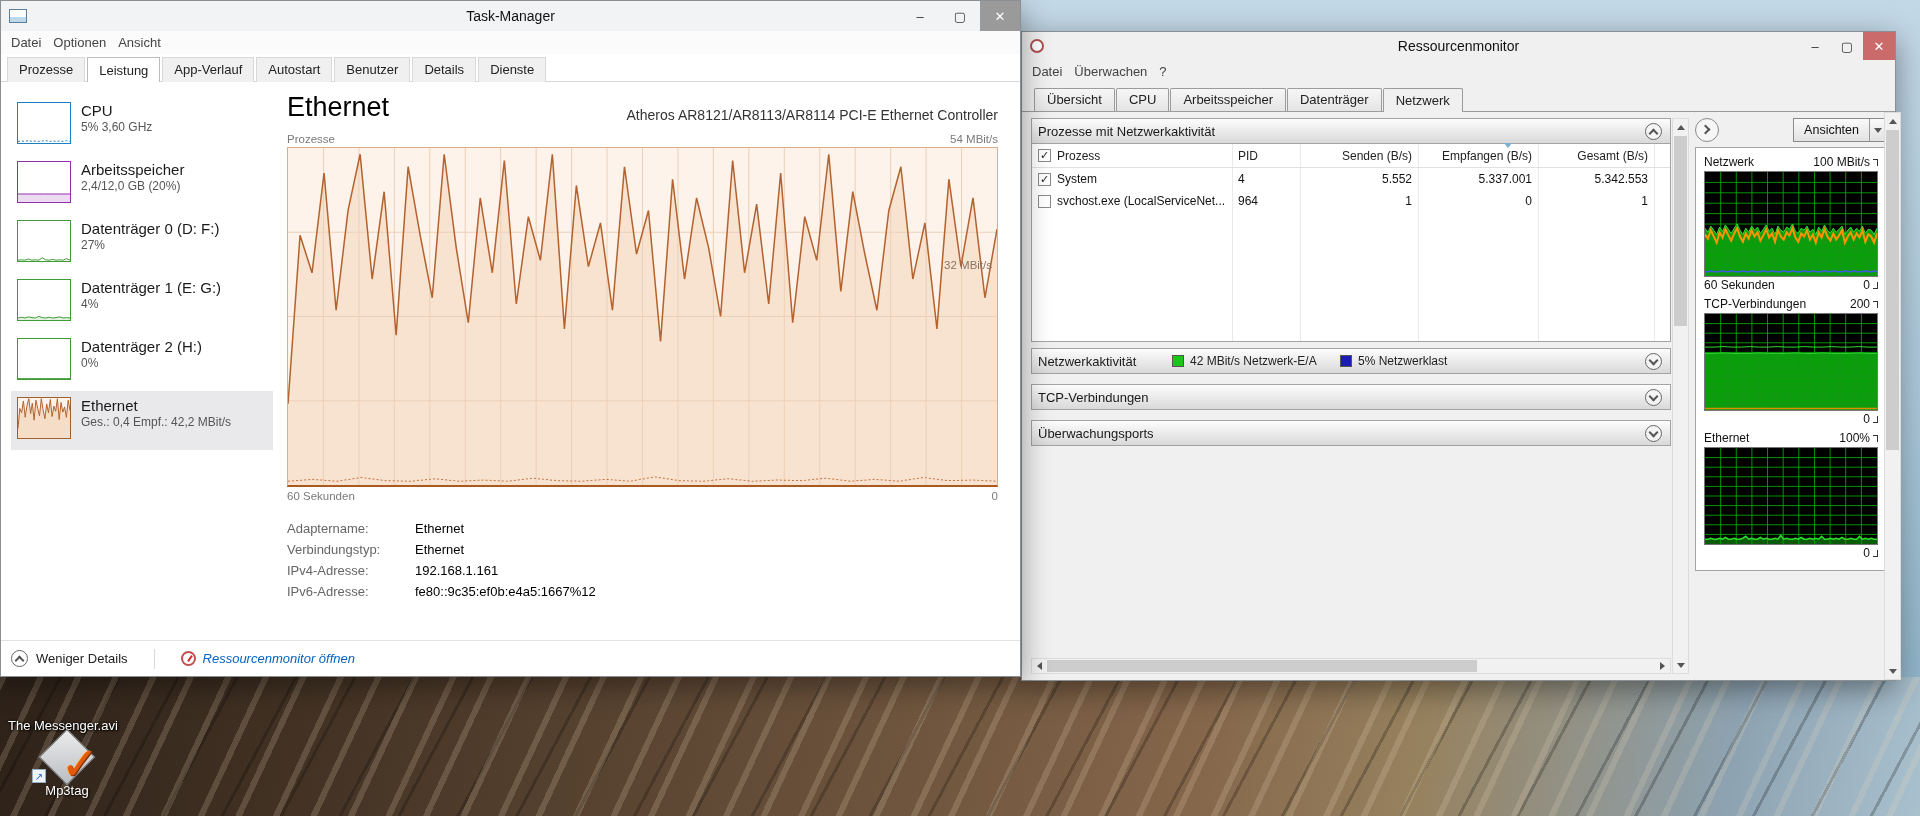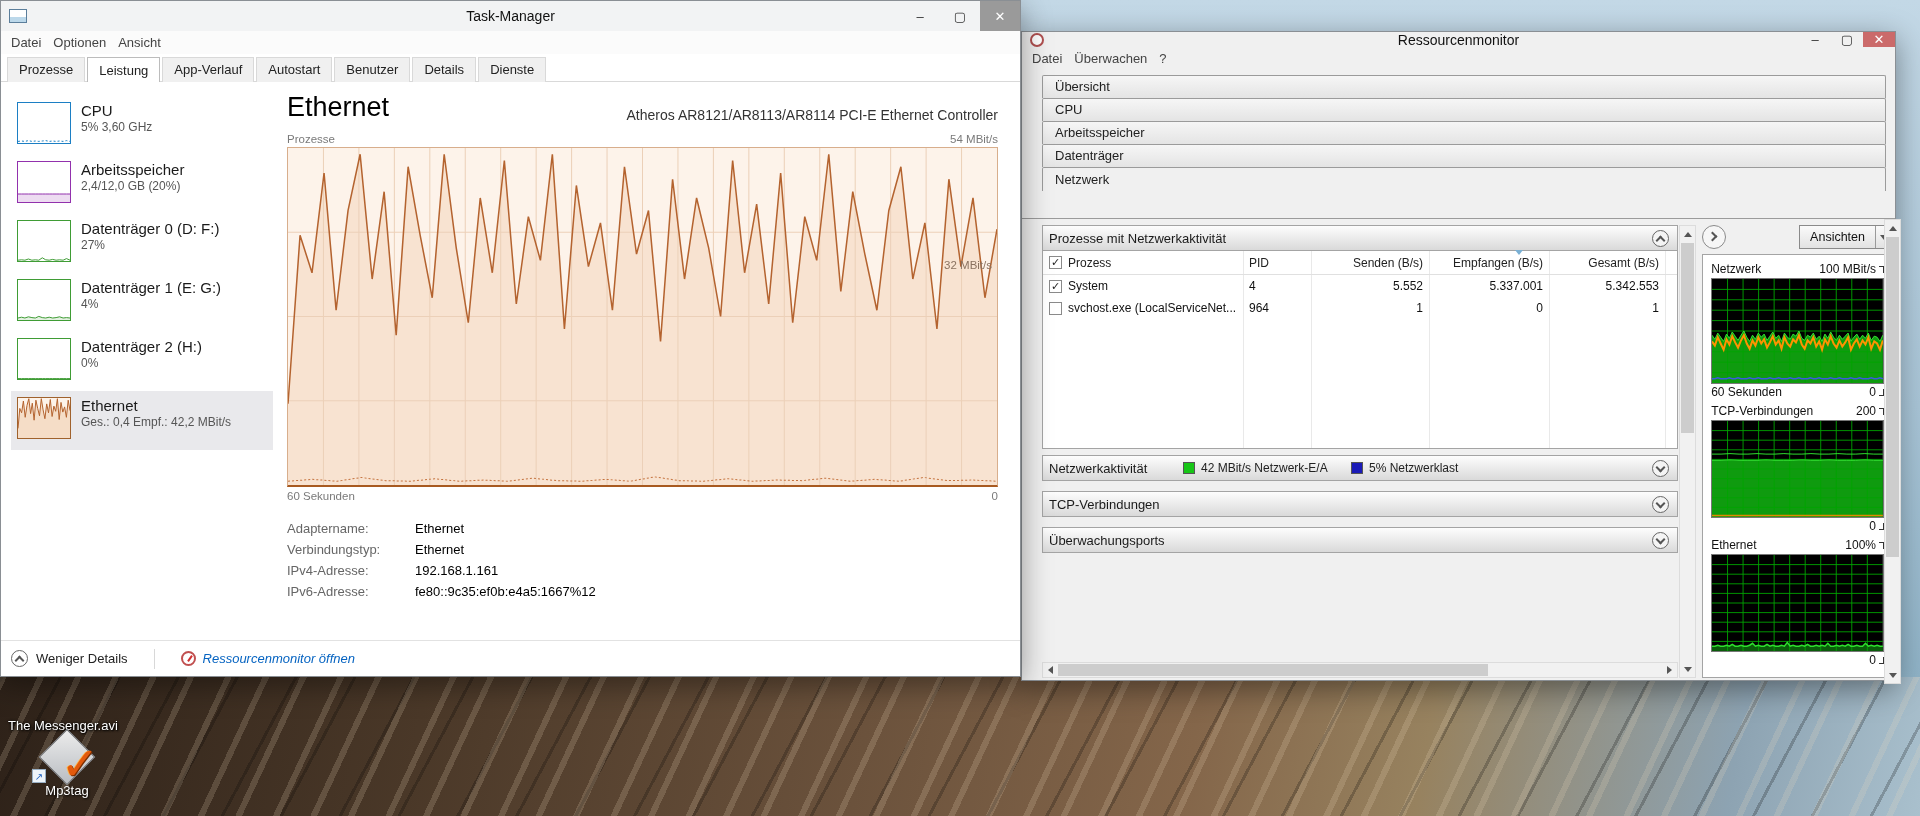--- a/index.html
+++ b/index.html
@@ -78,25 +78,25 @@
   .tm-foot .lbl { font-size:13px; color:#222; }
   .vdiv { width:1px; height:20px; background:#d8d8d8; }
   .gauge { width:15px; height:15px; border:2px solid #c05050; border-radius:50%; position:relative; flex:none; background:#fff; }
   .gauge .needle { position:absolute; left:6px; top:2px; width:2px; height:7px; background:#d03030; transform:rotate(35deg); }
   .tm-foot a { font-size:13px; color:#0563c1; text-decoration:none;font-style:italic; }
 
   
   #rm { left:1021px; top:31px; width:875px; height:650px; background:#f0f0f0; z-index:4; display:flex; flex-direction:column; }
   #rm .tbar { height:28px; background:#f0f0f0; }
   #rm .winicon { width:14px; height:14px; margin:0 8px; border-radius:50%; border:2px solid #b05050; background:#fff; z-index:2; }
-  .rm-tabs { display:flex; padding:4px 8px 0 20px; gap:0;flex-direction:column; }
+  .rm-tabs { display:flex; padding:4px 8px 0 12px; gap:0; }
   .rm-tab { font-size:13px; color:#222; padding:3px 12px 4px; border:1px solid #9b9b9b; border-bottom:none;
             background:linear-gradient(#f6f6f6,#e4e4e4); position:relative; top:1px; margin-right:1px; border-radius:2px 2px 0 0; }
   .rm-tab.active { background:#f0f0f0; padding-top:4px; z-index:2; }
-  .rm-content { flex:1; display:flex; padding:6px 2px 6px 20px; border-top:1px solid #9b9b9b; position:relative;margin-top:28px; }
+  .rm-content { flex:1; display:flex; padding:6px 2px 6px 9px; border-top:1px solid #9b9b9b; position:relative; }
   .rm-maincol { width:640px; display:flex; flex-direction:column; }
   .secbar { height:26px; border:1px solid #a4a4a4; background:linear-gradient(#fdfdfd,#d9d9d9);
             display:flex; align-items:center; padding:0 6px; position:relative; }
   .secbar .st { font-size:13px; color:#1a1a1a; }
   .secbar .circ { position:absolute; right:8px; top:4px; background:#f4f4f4; }
   .legend { display:flex; align-items:center; gap:6px; position:absolute; font-size:12px; color:#222; }
   .sw { width:12px; height:12px; border:1px solid #555; flex:none; }
   .rm-table { background:#fff; border:1px solid #a4a4a4; border-top:none; height:198px; position:relative; font-size:12px; }
   .colline { position:absolute; top:0; bottom:0; width:1px; background:#e9e9e9; }
   .rm-thead { display:flex; height:24px; align-items:center; border-bottom:1px solid #e0e0e0; position:relative; }

